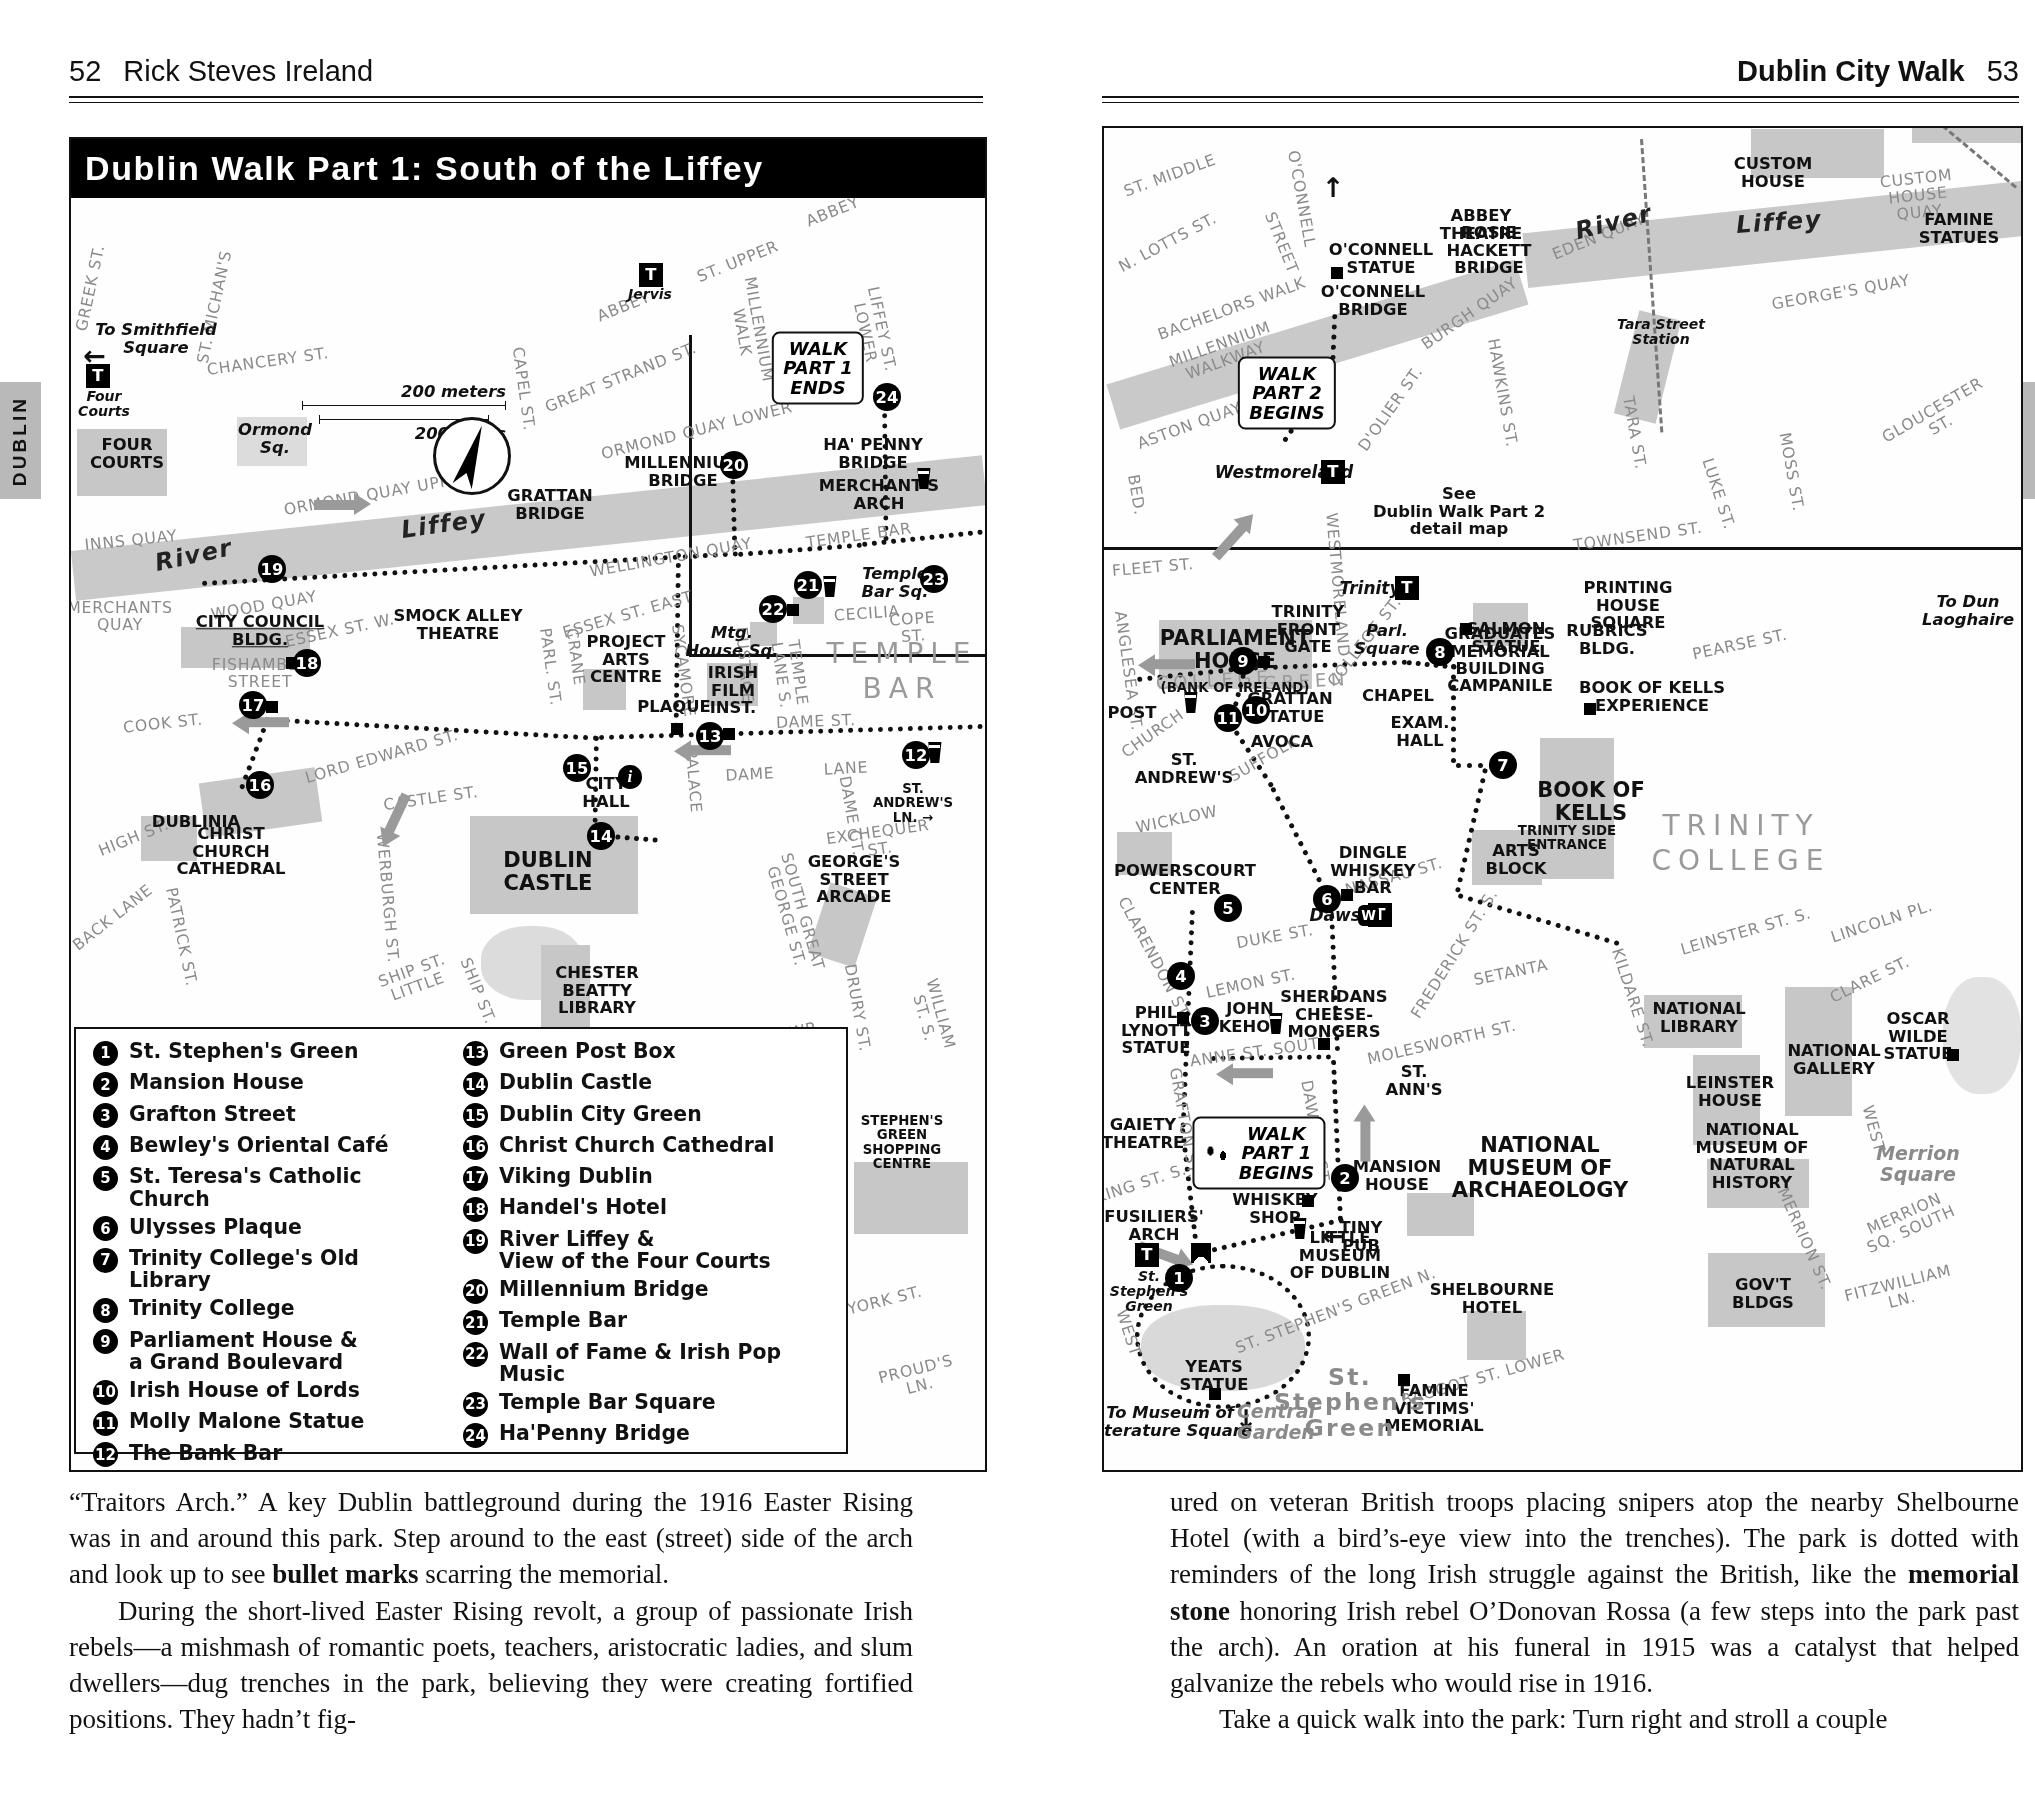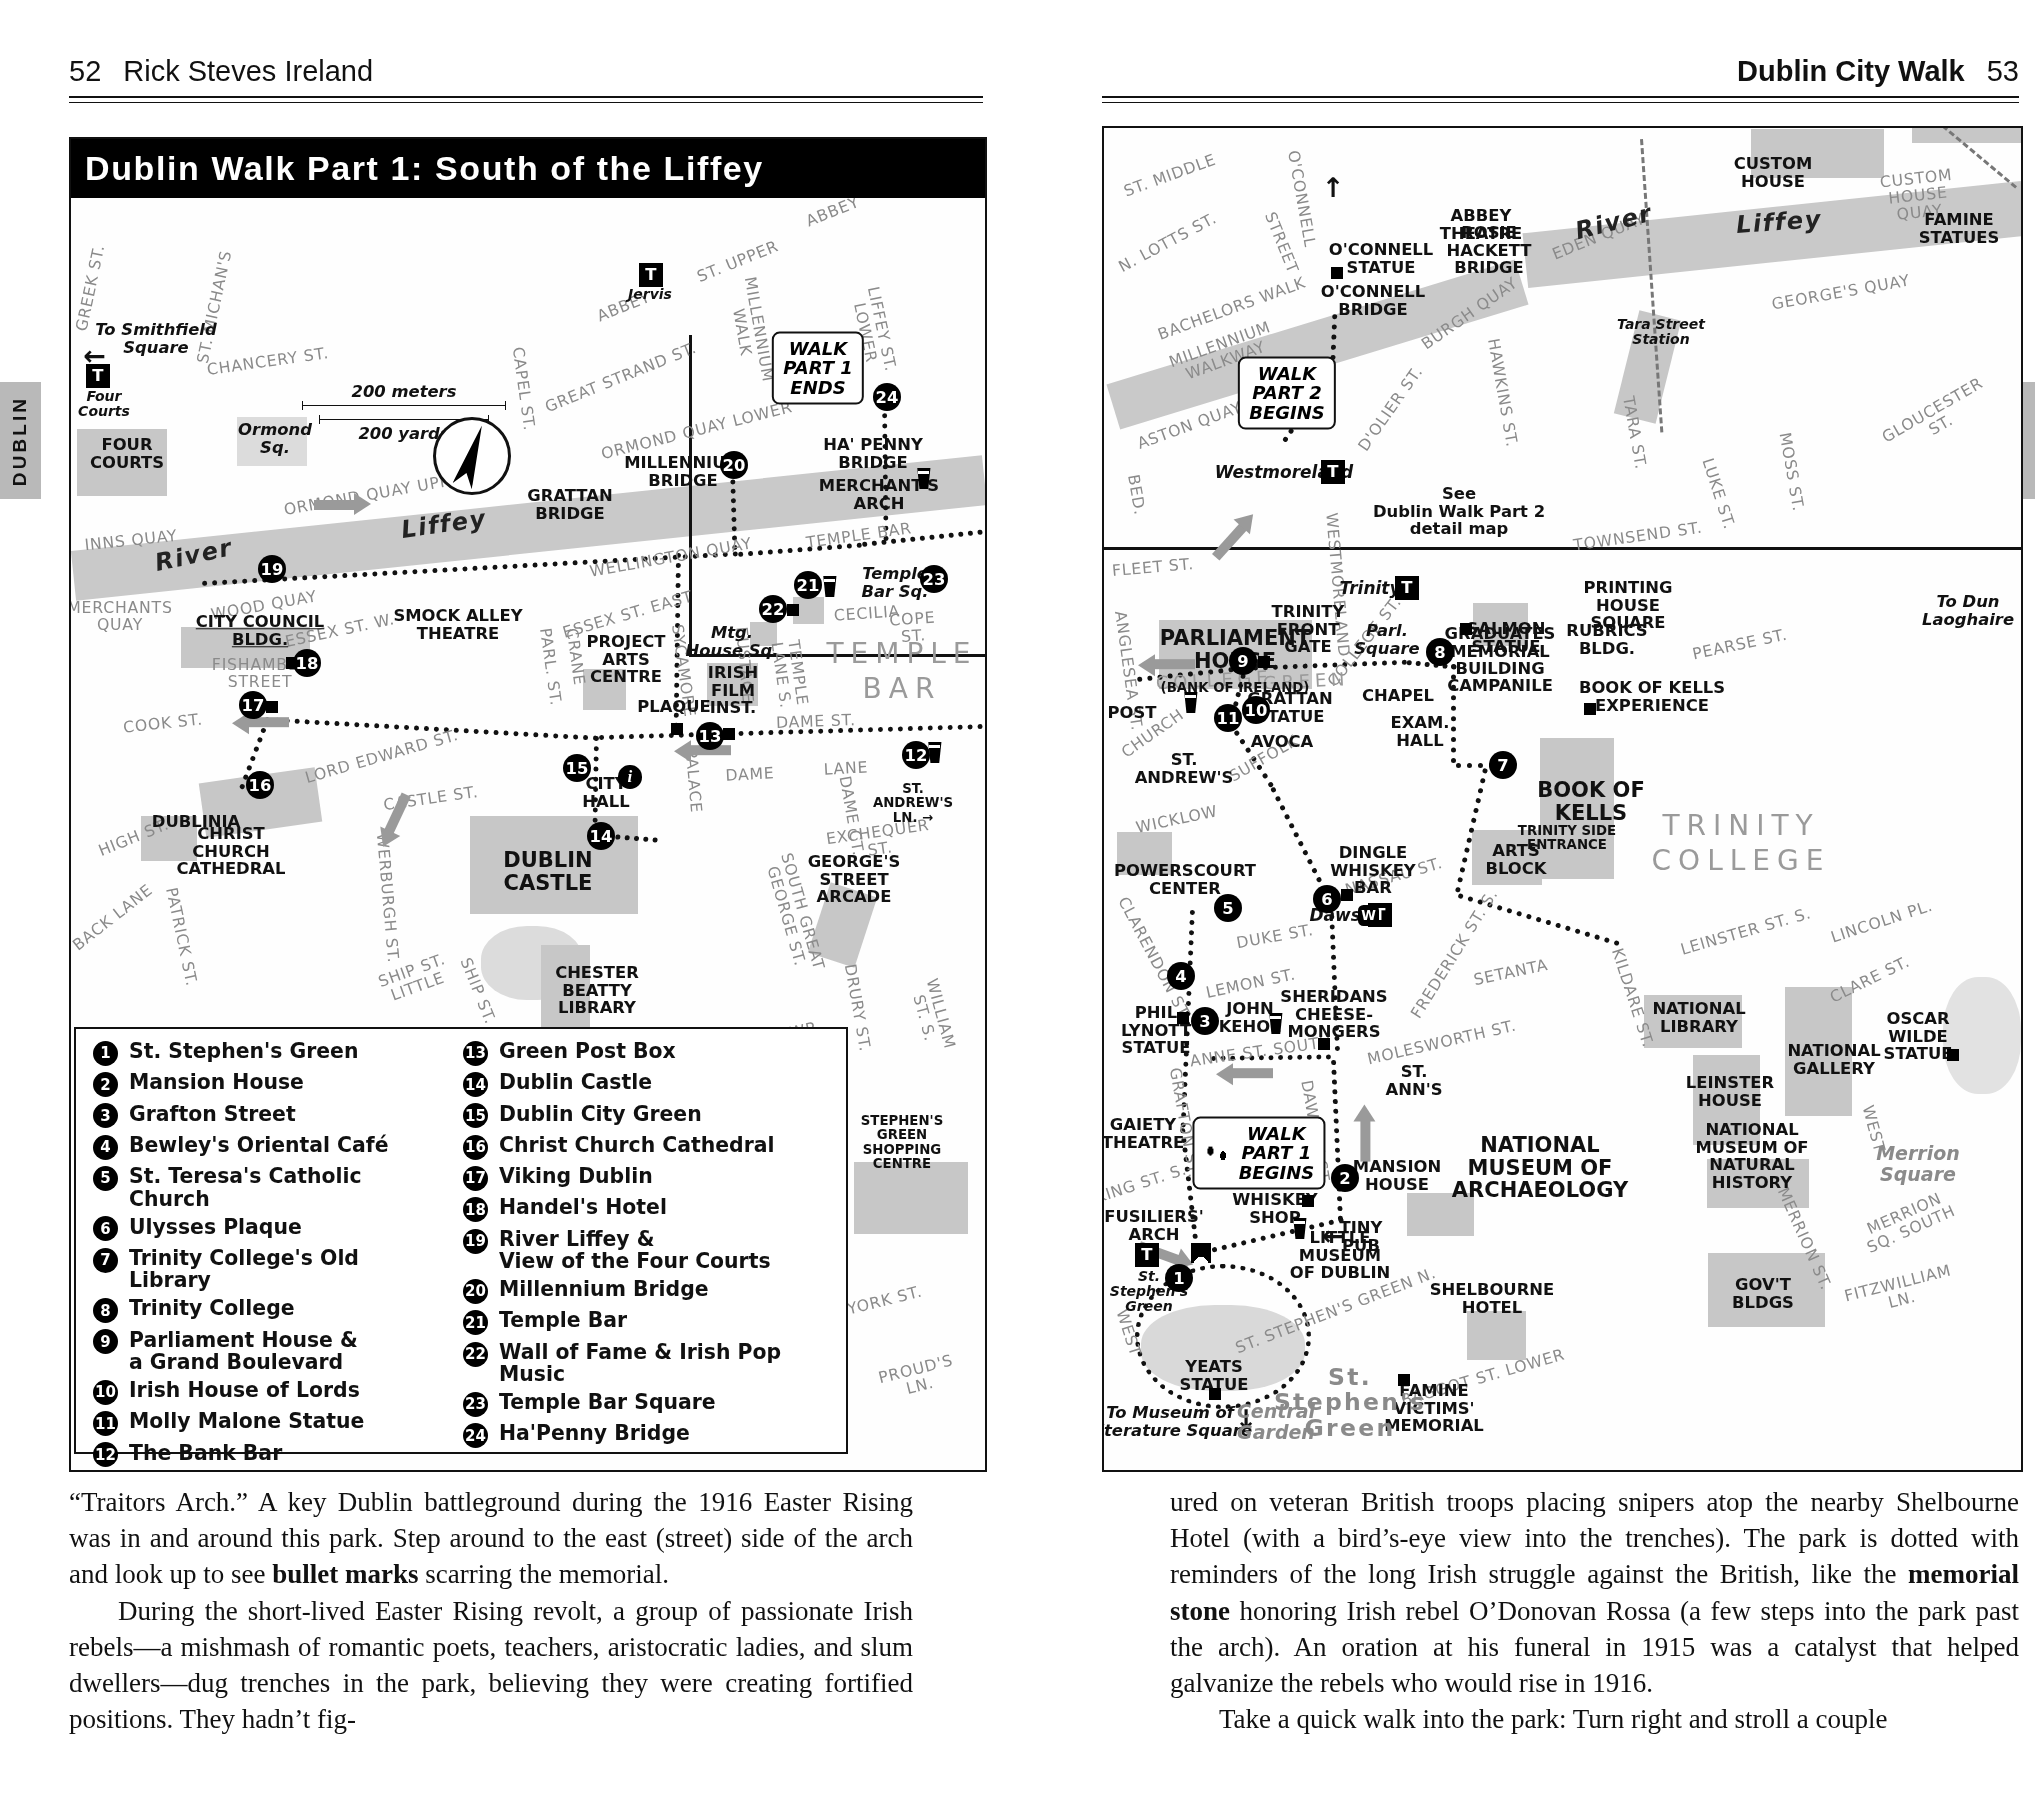--- a/index.html
+++ b/index.html
@@ -69,21 +69,21 @@
         font:italic bold 17px "Liberation Serif",serif;display:flex;align-items:center;justify-content:center;}
   .ic-arch{width:20.4px;height:20.4px;background:radial-gradient(circle at 50% 105%, #fff 0 7px, #000 7px);}
   .ic-compass{width:72px;height:72px;border:3.1px solid #111;border-radius:50%;background:#fff;}
   .ic-compass::before{content:'';position:absolute;left:50%;top:50%;width:20.4px;height:64px;
         background:#000;transform:translate(-50%,-50%) rotate(18deg);
         clip-path:polygon(50% 0,100% 100%,50% 78%,0 100%);}
   .ic-fp{width:27px;height:23.5px;background:
         radial-gradient(ellipse 4.7px 7.8px at 7px 9.4px,#000 60%,transparent 61%),
         radial-gradient(ellipse 4.7px 7.8px at 19.6px 14px,#000 60%,transparent 61%);}
   
-  #scalebar{position:absolute;left:231px;top:243px;width:204px;z-index:4;text-align:center;}
+  #scalebar{position:absolute;left:231px;top:243px;width:204px;z-index:4;text-align:right;}
   #scalebar .sc-lbl{font:italic bold 16.4px "DejaVu Sans",sans-serif;color:#111;}
   .sc-line{height:9.4px;border-left:1.6px solid #111;border-right:1.6px solid #111;position:relative;}
   .sc-line::after{content:'';position:absolute;left:0;right:0;top:3.9px;border-top:1.6px solid #111;}
   
   #legend{position:absolute;left:74px;top:1027px;width:770px;height:423px;background:#fff;
           border:2.3px solid #111;z-index:10;}
   .leg-col{position:absolute;top:11px;}
   #leg-col-a{left:17px;width:352px;}
   #leg-col-b{left:387px;width:368px;}
   .leg-item{display:flex;align-items:flex-start;gap:11px;margin-bottom:5.5px;}
@@ -226,21 +226,21 @@
 Square</div>
       <div class="lbl lb-ital-sm" style="left: 33px; top: 265px; transform: translate(-50%, -50%) rotate(0deg);">Four
 Courts</div>
       <div class="lbl lb-ital-sm" style="left: 579px; top: 156px; transform: translate(-50%, -50%) rotate(0deg);">Jervis</div>
       <div class="lbl lb-poi" style="left: 802px; top: 315px; transform: translate(-50%, -50%) rotate(0deg);">HA' PENNY
 BRIDGE</div>
       <div class="lbl lb-poi" style="left: 612px; top: 333px; transform: translate(-50%, -50%) rotate(0deg);">MILLENNIUM
 BRIDGE</div>
       <div class="lbl lb-poi" style="left: 808px; top: 356px; transform: translate(-50%, -50%) rotate(0deg);">MERCHANT'S
 ARCH</div>
-      <div class="lbl lb-poi" style="left: 479px; top: 366px; transform: translate(-50%, -50%) rotate(0deg); margin-left: 20px;">GRATTAN
+      <div class="lbl lb-poi" style="left: 479px; top: 366px; transform: translate(-50%, -50%) rotate(0deg);">GRATTAN
 BRIDGE</div>
       <div class="lbl lb-poi" style="left: 387px; top: 486px; transform: translate(-50%, -50%) rotate(0deg);">SMOCK ALLEY
 THEATRE</div>
       <div class="lbl lb-poi" style="left: 189px; top: 492px; transform: translate(-50%, -50%) rotate(0deg); text-decoration: underline;">CITY COUNCIL
 BLDG.</div>
       <div class="lbl lb-poi" style="left: 555px; top: 521px; transform: translate(-50%, -50%) rotate(0deg);">PROJECT
 ARTS
 CENTRE</div>
       <div class="lbl lb-italb" style="left: 661px; top: 503px; transform: translate(-50%, -50%) rotate(0deg);">Mtg.
 House Sq.</div>

